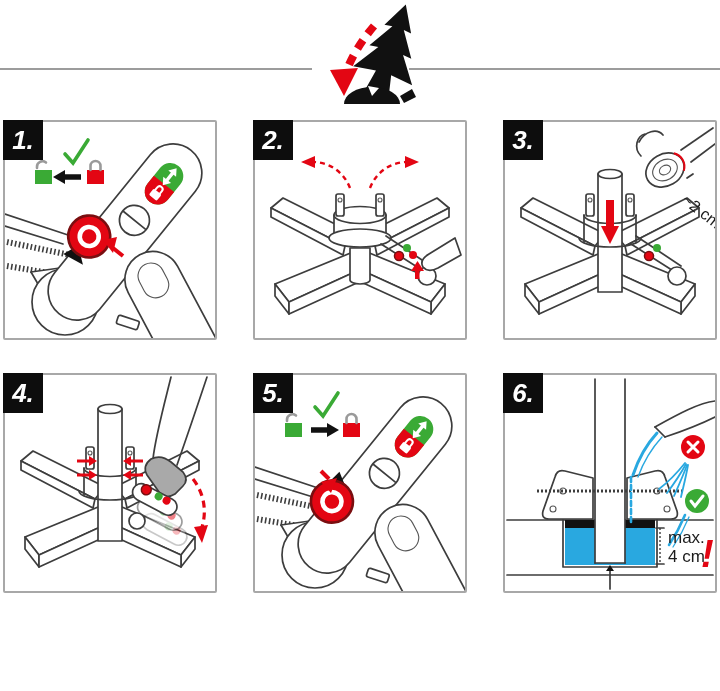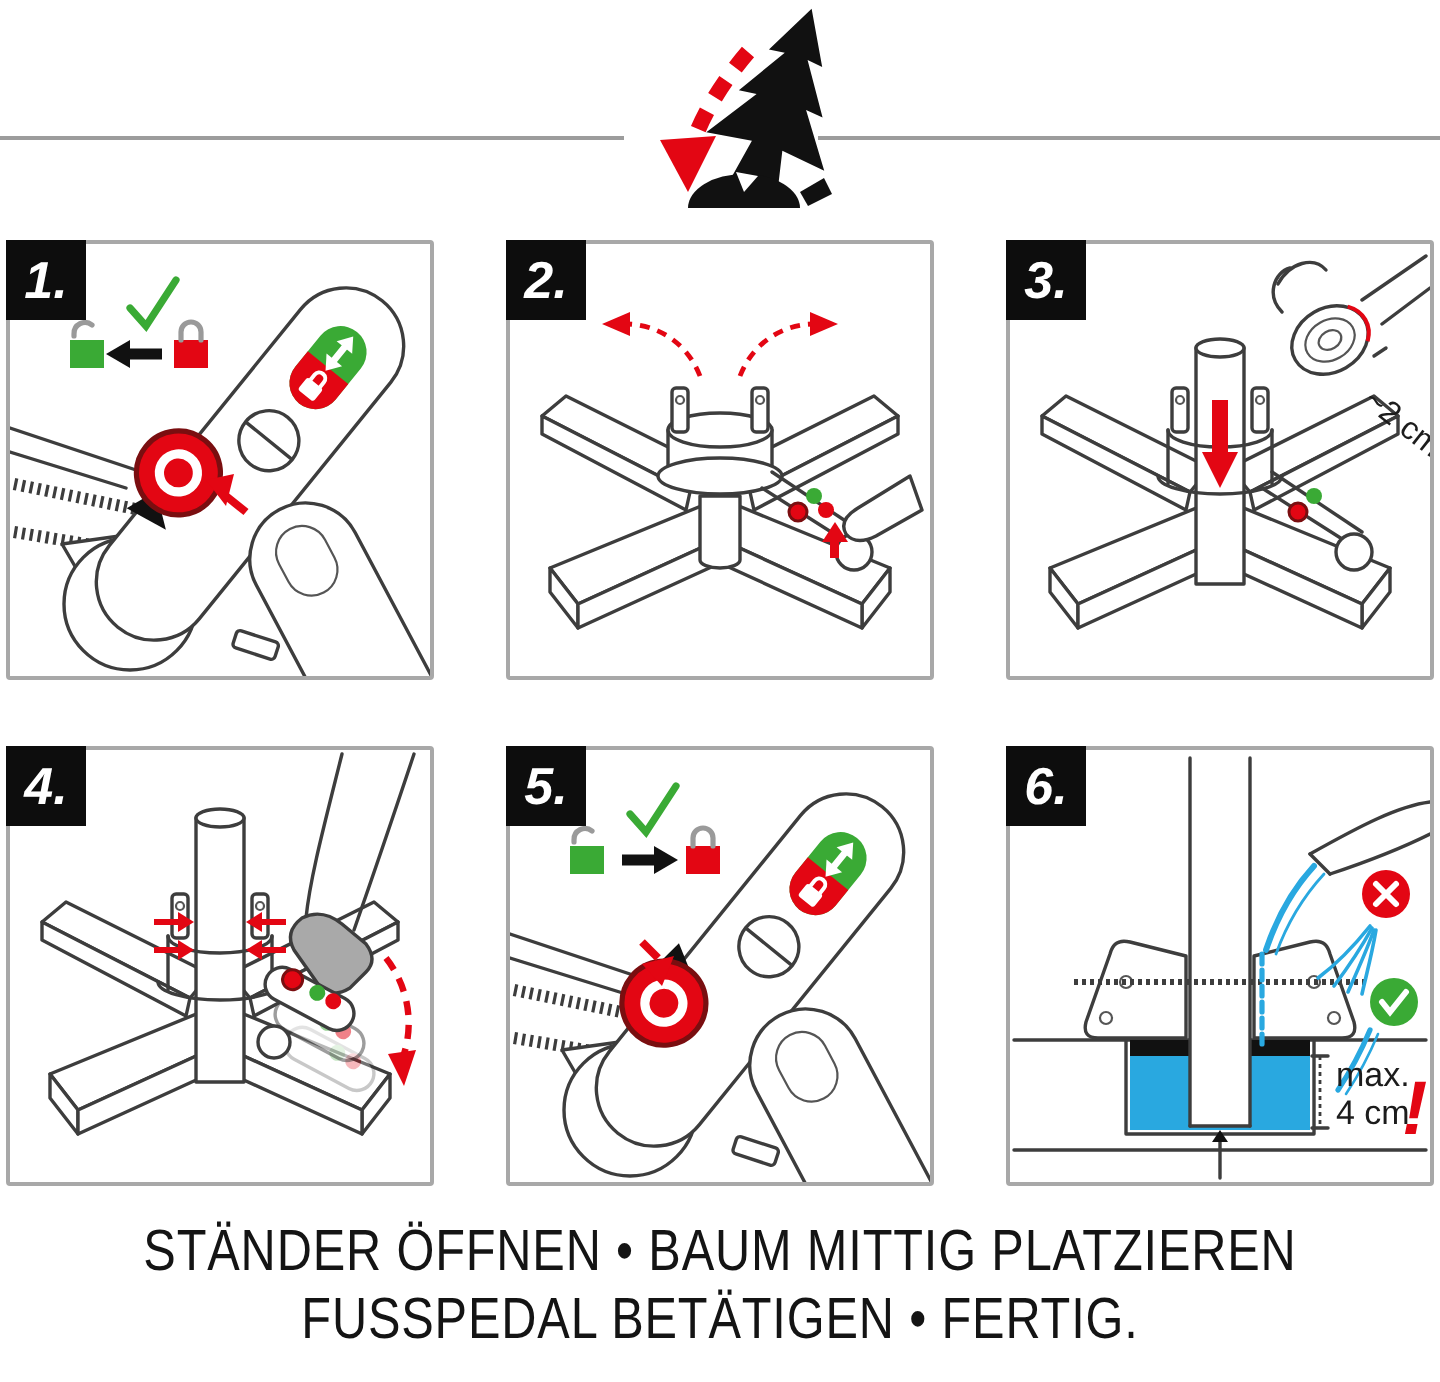--- a/index.html
+++ b/index.html
@@ -409,17 +409,13 @@
           <text x="196" y="192" font-size="38" font-weight="bold" font-style="italic" fill="var(--red)" font-family="Liberation Sans, sans-serif">!</text>
         </g>
         <g>
           <line class="ln" x1="105" y1="214" x2="105" y2="196"></line>
           <polygon class="bk" points="101,196 109,196 105,190"></polygon>
         </g>
       </svg>
     </section>
   </div>
 
-  <footer class="caption">
-    <div class="line">STÄNDER ÖFFNEN • BAUM MITTIG PLATZIEREN</div>
-    <div class="line">FUSSPEDAL BETÄTIGEN • FERTIG.</div>
-  </footer>
 </div>
 
 </body></html>

